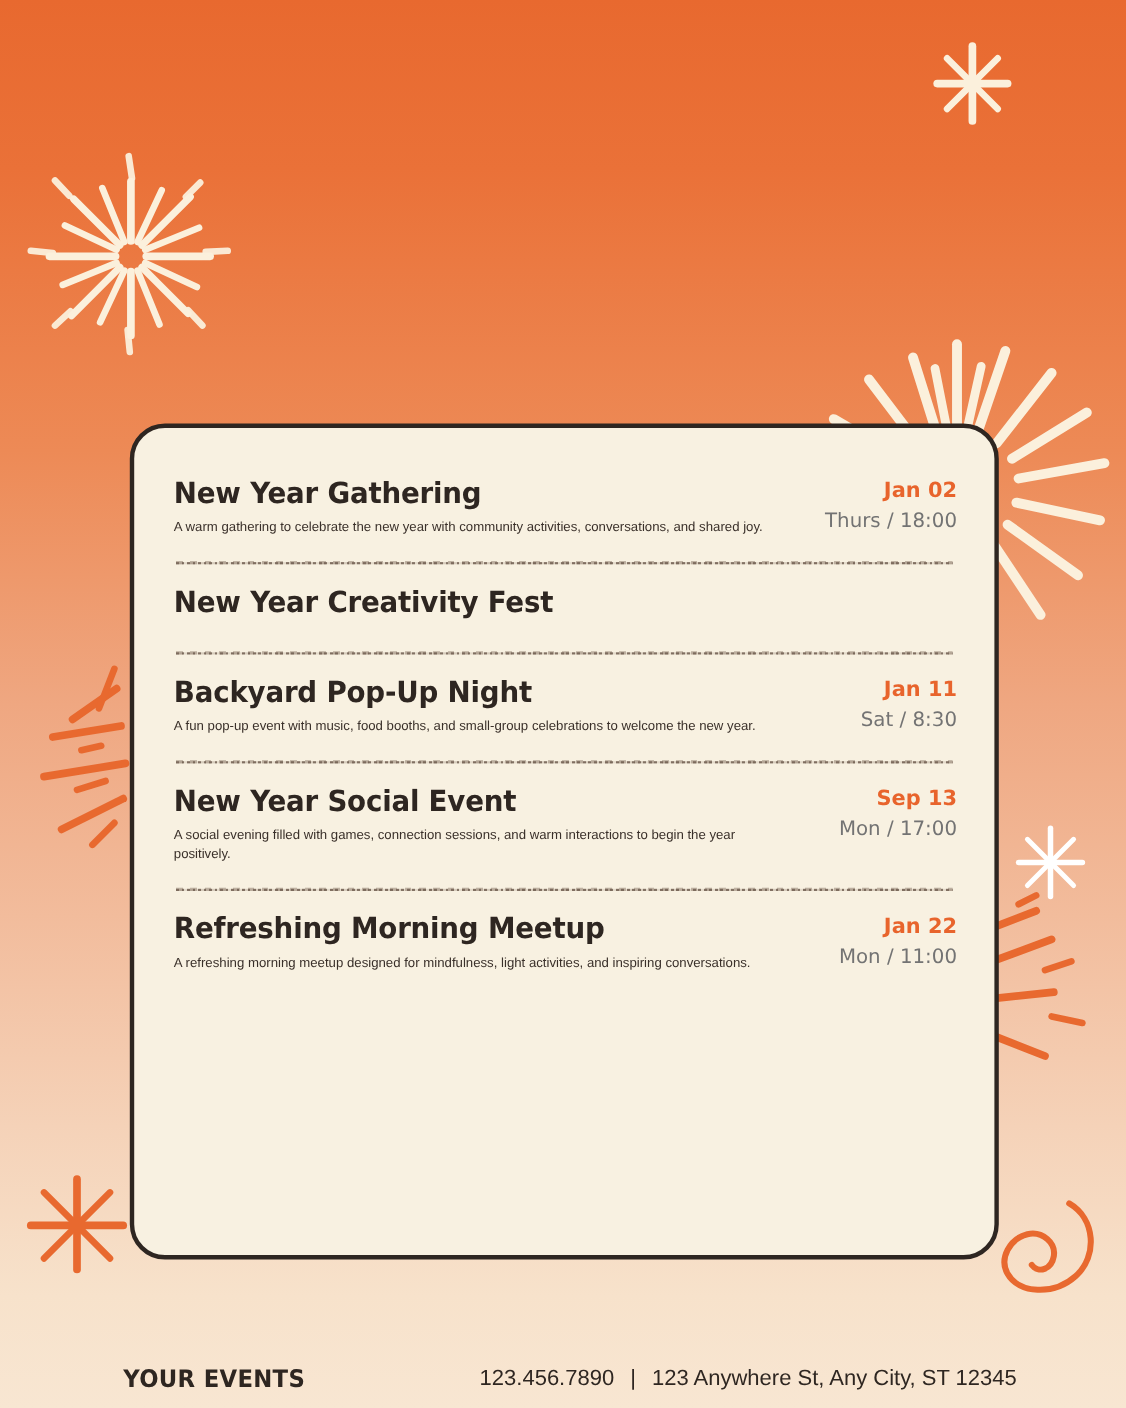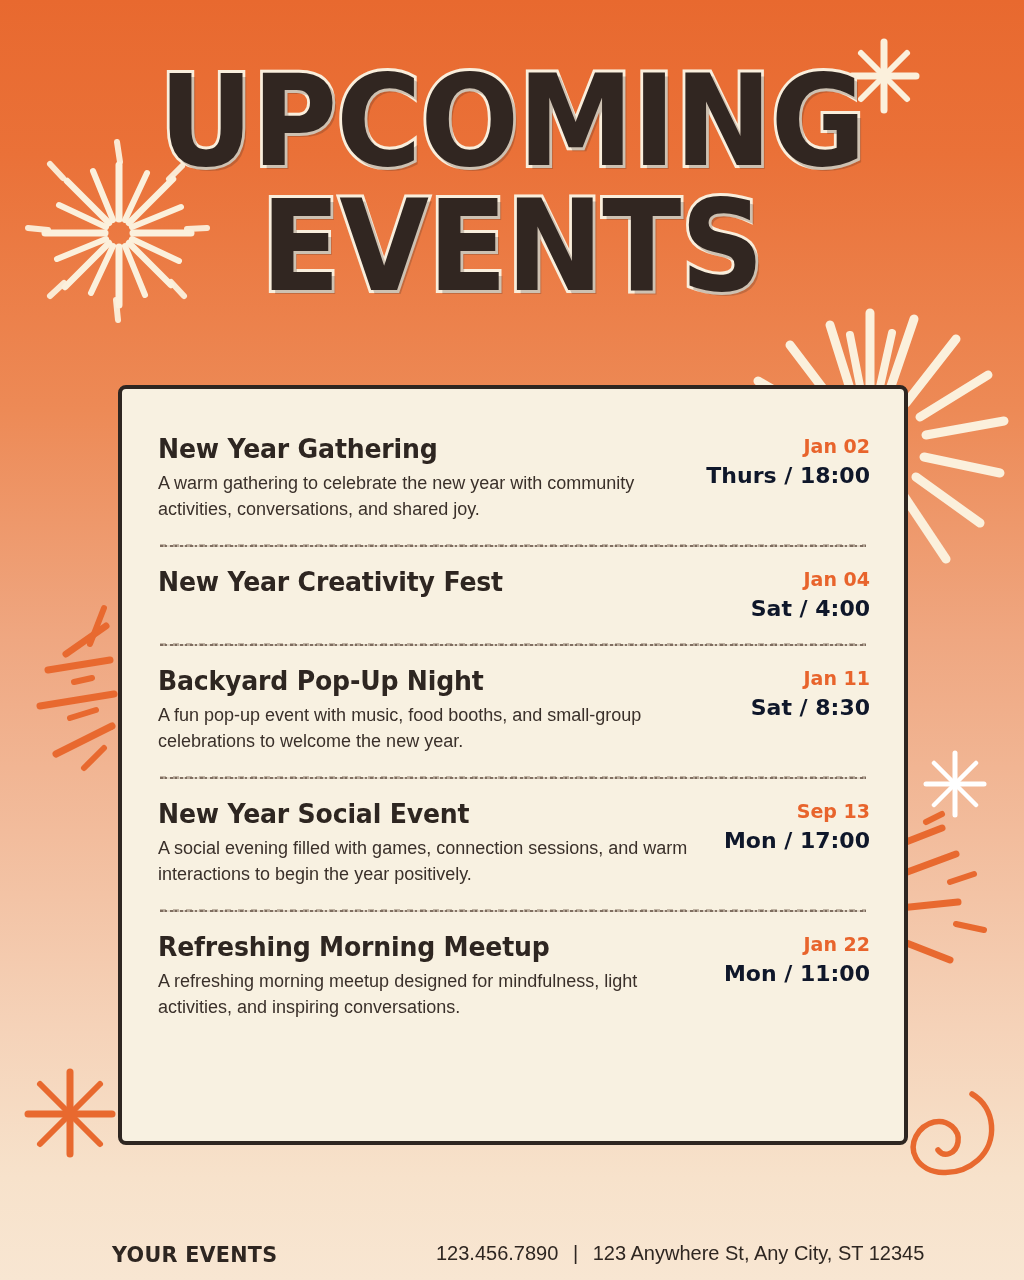--- a/index.html
+++ b/index.html
@@ -59,21 +59,21 @@
   #title-line-1 { font-size:126px; }
   #title-line-2 { font-size:126px; margin-top:4px; }
 
   
   #events-card {
     position:absolute;
     left:118px; top:385px;
     width:790px; height:760px;
     background:#F8F1E1;
     border:4px solid #2E2621;
-    border-radius:8px;
+    border-radius:32px;
     z-index:4;
     padding:44px 34px 20px 36px;
   }
 
   .event-row {
     display:flex;
     align-items:flex-start;
     justify-content:space-between;
     gap:18px;
   }
@@ -85,41 +85,41 @@
     font-size:26.5px;
     color:#2E2621;
     letter-spacing:-0.2px;
     transform:scaleX(0.95);
     transform-origin:left center;
     white-space:nowrap;
     margin-bottom:7px;
   }
   .event-desc {
     font-family:"Liberation Sans", sans-serif;
-    font-size:18px;
+    font-size:12px;
     color:#3A302A;
     line-height:1.42;
     max-width:560px;
   }
 
   .event-right { flex:0 0 auto; text-align:right; padding-top:2px; }
   .event-date {
     font-family:"DejaVu Sans", sans-serif;
     font-weight:bold;
     font-size:19px;
     color:#E8642C;
     letter-spacing:0px;
     white-space:nowrap;
     margin-bottom:6px;
   }
   .event-time {
     font-family:"DejaVu Sans", sans-serif;
-    font-weight:bold;
-    font-size:22px;
-    color:#0f172a;
+    font-weight:normal;
+    font-size:18px;
+    color:#737373;
     white-space:nowrap;
   }
 
   .divider {
     height:14px;
     margin:16px 4px 14px 2px;
     background-image:
       repeating-linear-gradient(90deg,
         rgba(122,104,90,0.95) 0px, rgba(122,104,90,0.95) 3px,
         rgba(150,132,116,0.35) 3px, rgba(150,132,116,0.35) 5px,
@@ -286,46 +286,38 @@
     </svg>
   </div>
 
   <div class="deco" id="spiral-bottomright">
     <svg width="110" height="110" viewBox="0 0 110 110">
       <path d="M72 6 C96 20 98 54 78 72 C58 90 26 88 16 70 C8 56 18 38 34 34
                C48 31 60 42 58 54 C56 66 44 70 38 62" stroke="#E8692F" stroke-width="5.5" fill="none" stroke-linecap="round"></path>
     </svg>
   </div>
 
-  <div id="title-block">
-    <span class="title-line" id="title-line-1">UPCOMING</span>
-    <span class="title-line" id="title-line-2">EVENTS</span>
-  </div>
 
   <div id="events-card">
 
     <div class="event-row">
       <div class="event-left">
         <div class="event-title">New Year Gathering</div>
         <div class="event-desc">A warm gathering to celebrate the new year with community activities, conversations, and shared joy.</div>
       </div>
       <div class="event-right">
         <div class="event-date">Jan 02</div>
         <div class="event-time">Thurs / 18:00</div>
       </div>
     </div>
     <div class="divider"></div>
 
     <div class="event-row">
       <div class="event-left">
         <div class="event-title">New Year Creativity Fest</div>
-      </div>
-      <div class="event-right">
-        <div class="event-date">Jan 04</div>
-        <div class="event-time">Sat / 4:00</div>
       </div>
     </div>
     <div class="divider"></div>
 
     <div class="event-row">
       <div class="event-left">
         <div class="event-title">Backyard Pop-Up Night</div>
         <div class="event-desc">A fun pop-up event with music, food booths, and small-group celebrations to welcome the new year.</div>
       </div>
       <div class="event-right">

